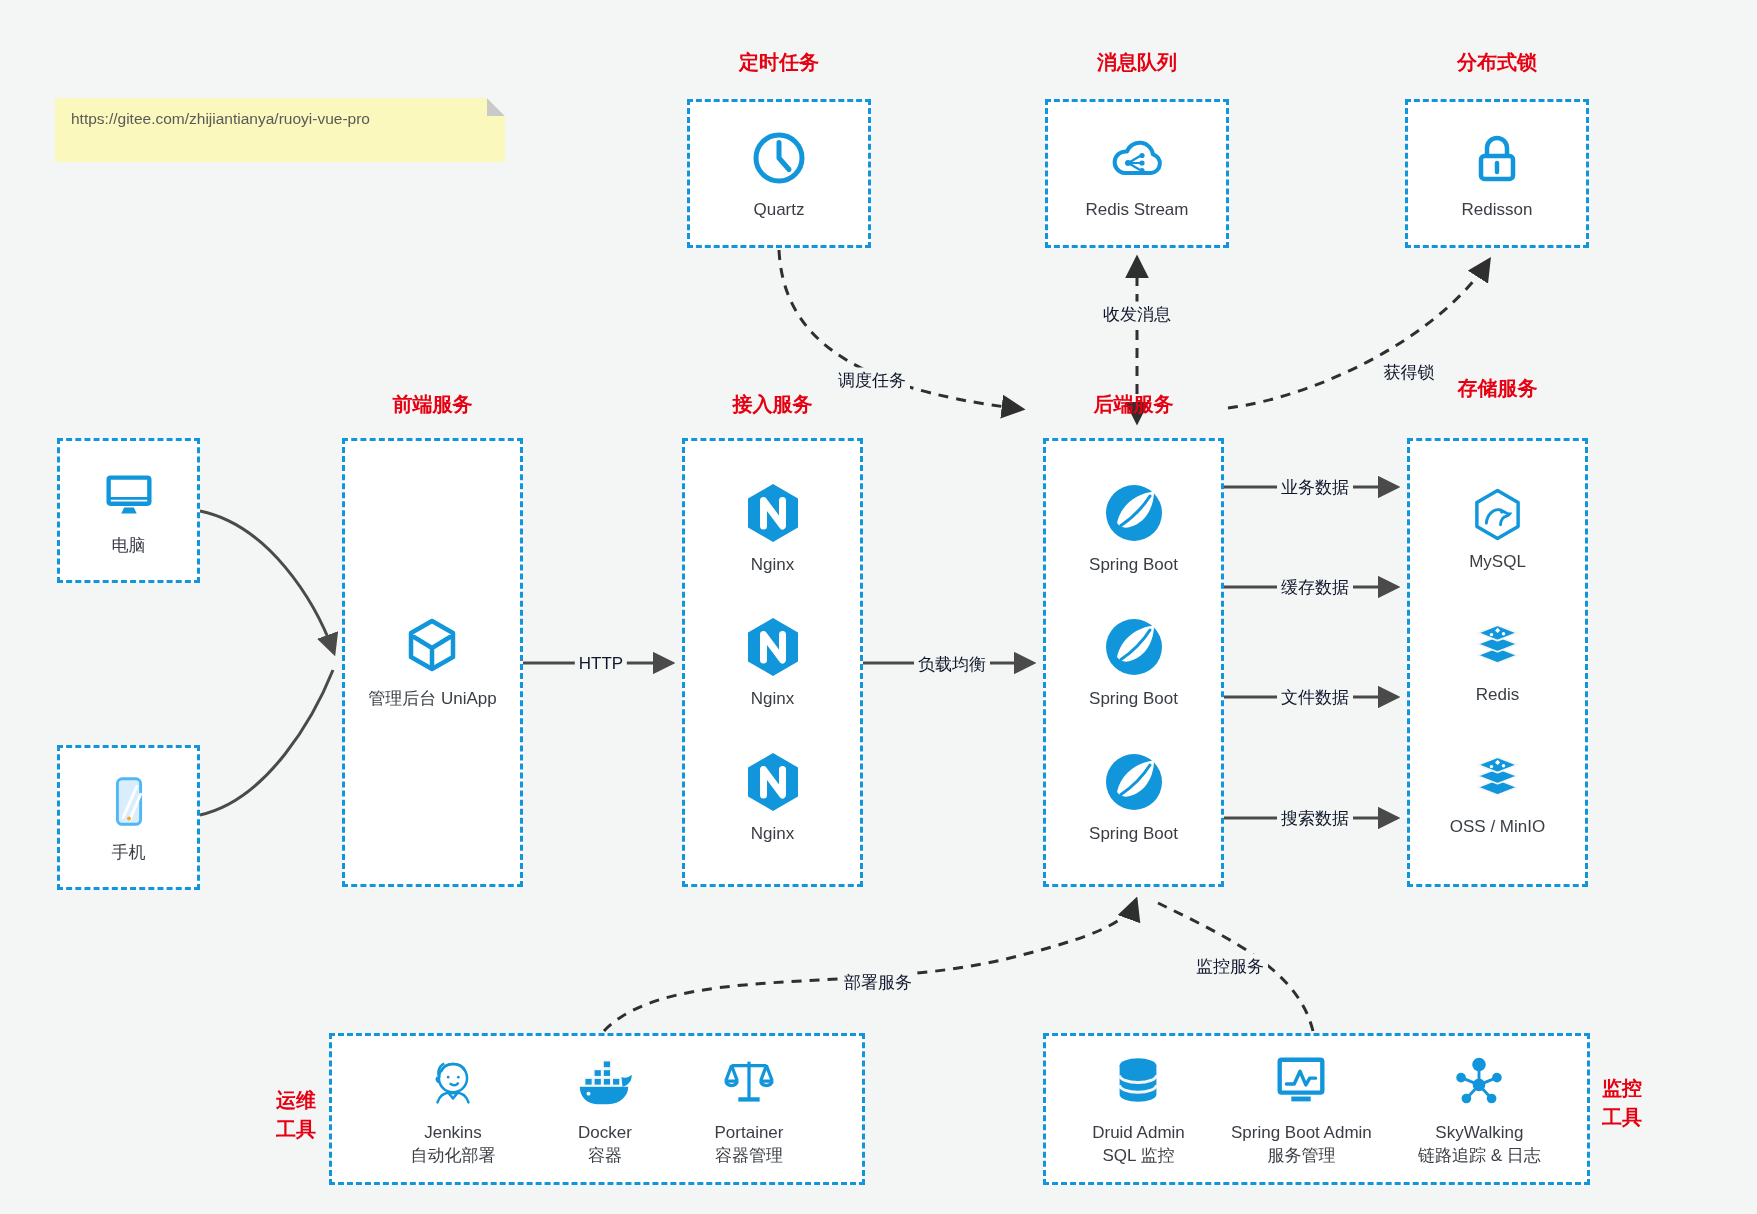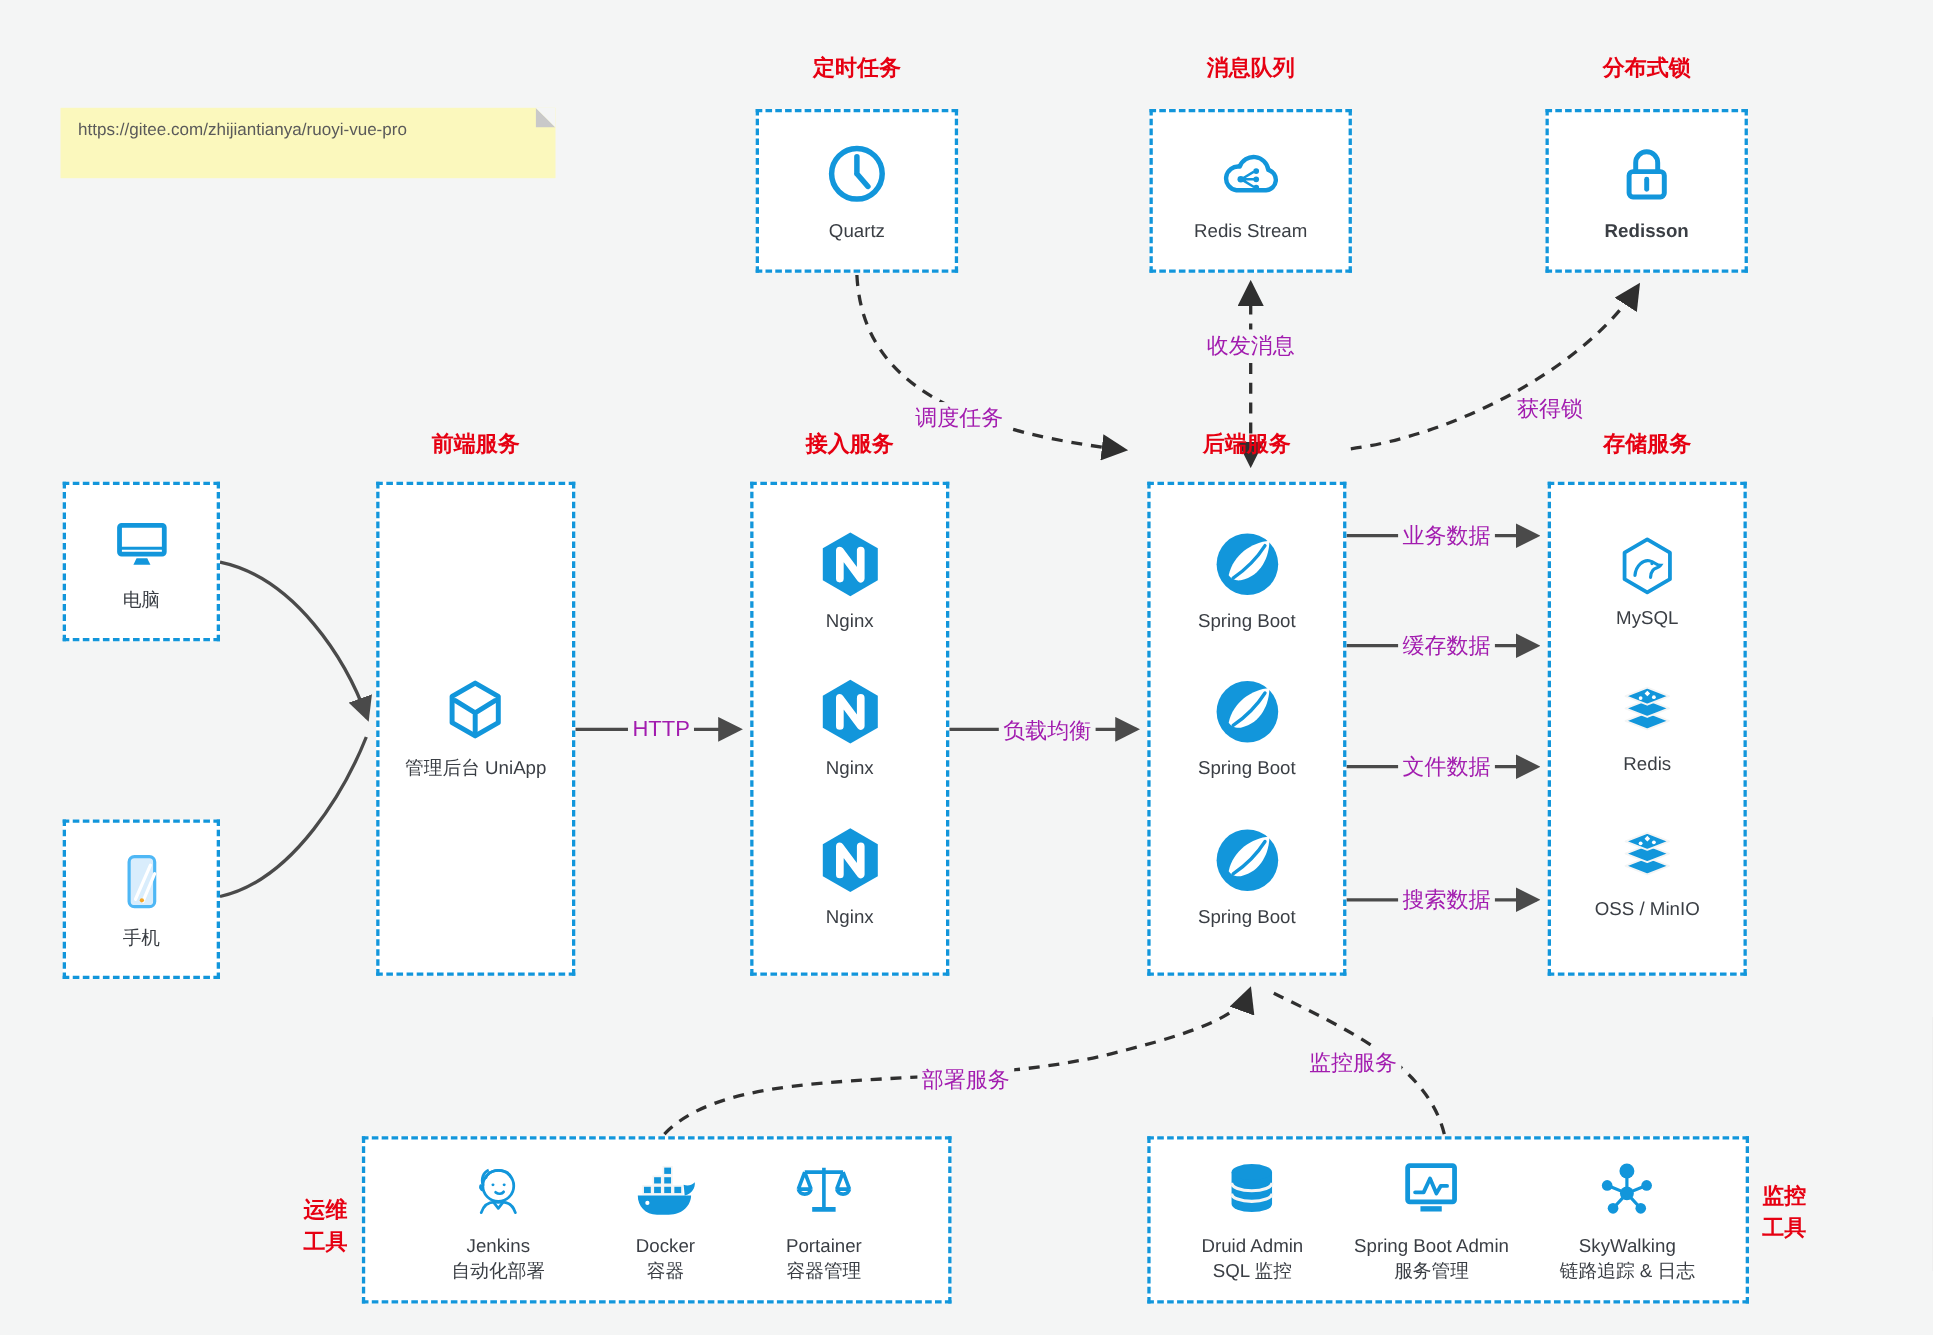--- a/index.html
+++ b/index.html
@@ -10,21 +10,21 @@
         font-size:15.5px;color:#5a5a5a;line-height:22px;padding:10px 0 0 16px;box-sizing:border-box;}
   .note .fold{position:absolute;top:0;right:0;}
   .sec-title{position:absolute;font-size:20px;font-weight:700;color:#e60012;text-align:center;line-height:28px;}
   .dashed-box{position:absolute;background:#fff;border:3px dashed #1296db;box-sizing:border-box;
               display:flex;flex-direction:column;align-items:center;}
   .node{display:flex;flex-direction:column;align-items:center;justify-content:center;}
   .node .icon{color:#1296db;line-height:0;}
   .node .icon svg{display:block;}
   .node-label{font-size:17px;color:#3a3e44;margin-top:8px;text-align:center;line-height:23px;white-space:nowrap;}
   .edge-label{position:absolute;transform:translate(-50%,-50%);background:#f4f5f5;padding:1px 4px;
-              font-size:20px;color:#a21caf;white-space:nowrap;}
+              font-size:17px;color:#0f172a;white-space:nowrap;}
   .side-label{position:absolute;font-size:20px;font-weight:700;color:#e60012;line-height:29px;white-space:pre-line;}
 </style>
 </head>
 <body>
 
 <div class="canvas">
 
   <svg class="overlay">
     <defs>
       <marker id="ah-solid" viewBox="0 0 10 10" refX="8.5" refY="5" markerWidth="7.5" markerHeight="7.5" orient="auto-start-reverse">
@@ -86,21 +86,21 @@
               <circle cx="23" cy="37" r="3" fill="#1296db"></circle>
               <circle cx="37" cy="29.5" r="2.6" fill="#1296db"></circle>
               <circle cx="37" cy="37" r="2.6" fill="#1296db"></circle>
               <circle cx="37" cy="44.5" r="2.6" fill="#1296db"></circle>
               <path d="M25,36 L35,30 M25,37 H35 M25,38 L35,44" stroke="#1296db" stroke-width="2.2"></path>
             </svg>
           </span>
           <div class="node-label">Redis Stream</div>
         </div>
       </div>
-      <div class="dashed-box" style="left: 1405px; top: 99px; width: 184px; height: 149px; justify-content: center; font-weight: bold;">
+      <div class="dashed-box" style="left: 1405px; top: 99px; width: 184px; height: 149px; justify-content: center;">
         <div class="node">
           <span class="icon">
             <svg width="64" height="64" viewBox="0 0 64 64">
               <path d="M22,30 V22 a10,10 0 0 1 20,0 V30" fill="none" stroke="#1296db" stroke-width="4.5"></path>
               <rect x="16" y="30" width="32" height="23" rx="3.5" fill="none" stroke="#1296db" stroke-width="4.5"></rect>
               <path d="M32,37 V46" stroke="#1296db" stroke-width="4.5" stroke-linecap="round"></path>
             </svg>
           </span>
           <div class="node-label">Redisson</div>
         </div>
@@ -340,21 +340,21 @@
         </div>
       </div>
     </div>
   <div id="labels">
       <div class="sec-title" style="left: 687px; top: 48px; width: 184px;">定时任务</div>
       <div class="sec-title" style="left: 1045px; top: 48px; width: 184px;">消息队列</div>
       <div class="sec-title" style="left: 1405px; top: 48px; width: 184px;">分布式锁</div>
       <div class="sec-title" style="left: 342px; top: 390px; width: 181px;">前端服务</div>
       <div class="sec-title" style="left: 682px; top: 390px; width: 181px;">接入服务</div>
       <div class="sec-title" style="left: 1043px; top: 390px; width: 181px;">后端服务</div>
-      <div class="sec-title" style="left: 1407px; top: 390px; width: 181px;">存储服务</div>
+      <div class="sec-title" style="left: 1407px; top: 374px; width: 181px;">存储服务</div>
       <div class="side-label" style="left: 216px; top: 1086px; width: 100px; text-align: right;">运维
 工具</div>
       <div class="side-label" style="left: 1602px; top: 1074px; width: 100px; text-align: left;">监控
 工具</div>
       <div class="edge-label" style="left: 872px; top: 380px;">调度任务</div>
       <div class="edge-label" style="left: 1137px; top: 314px;">收发消息</div>
       <div class="edge-label" style="left: 1409px; top: 372px;">获得锁</div>
       <div class="edge-label" style="left: 601px; top: 664px;">HTTP</div>
       <div class="edge-label" style="left: 952px; top: 664px;">负载均衡</div>
       <div class="edge-label" style="left: 1315px; top: 487px;">业务数据</div>

